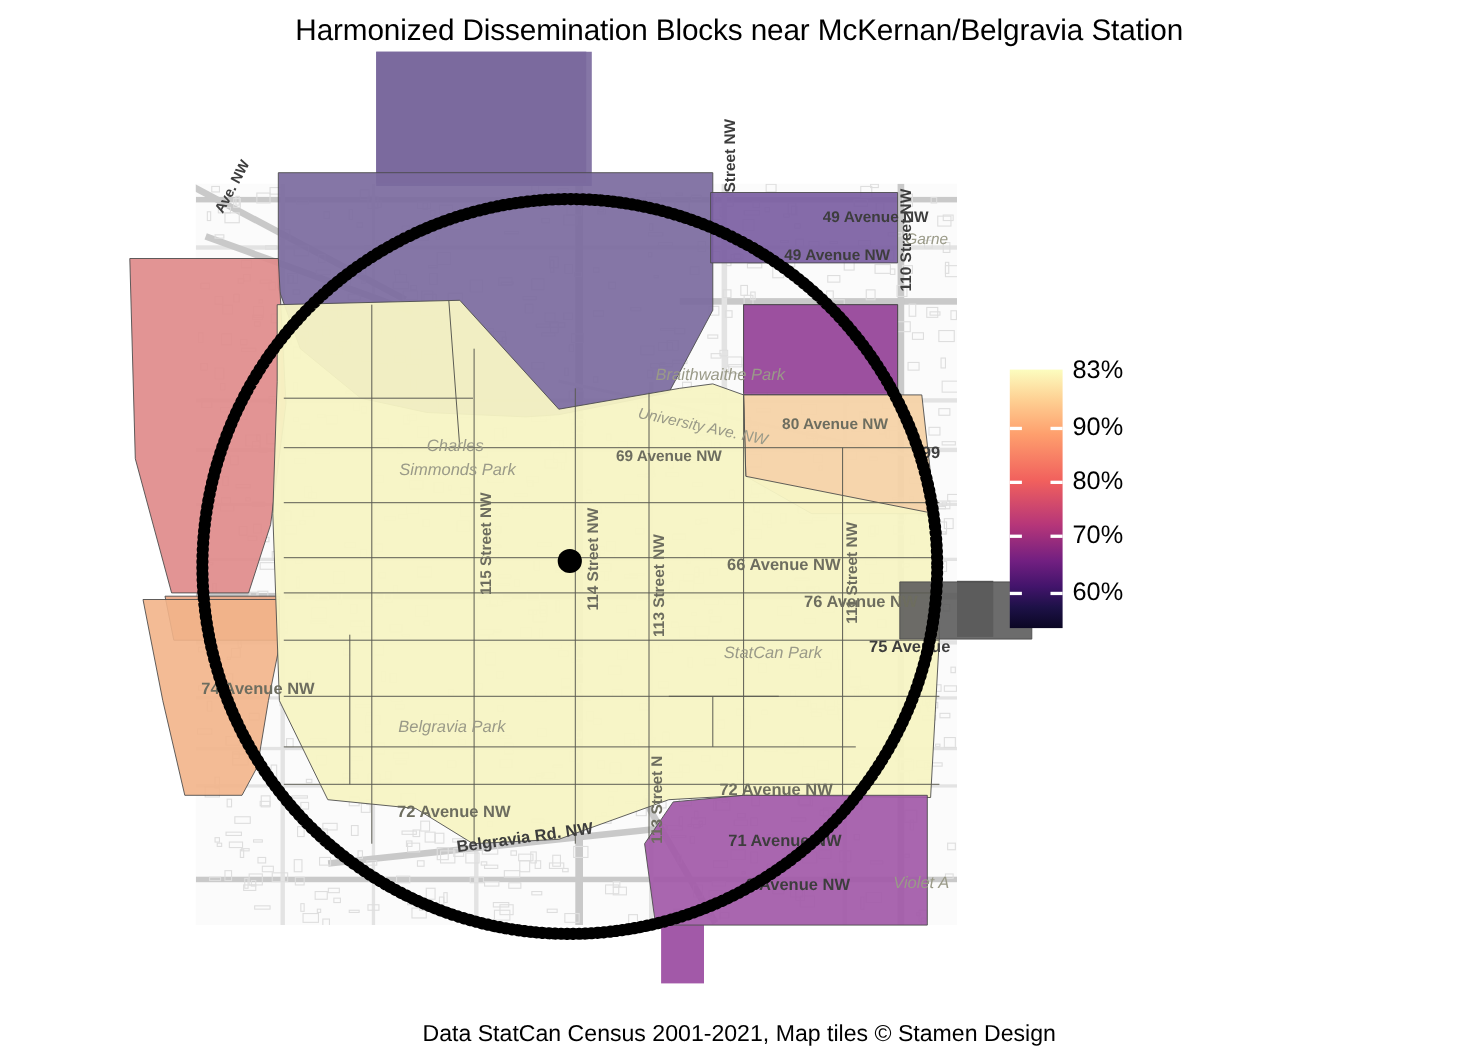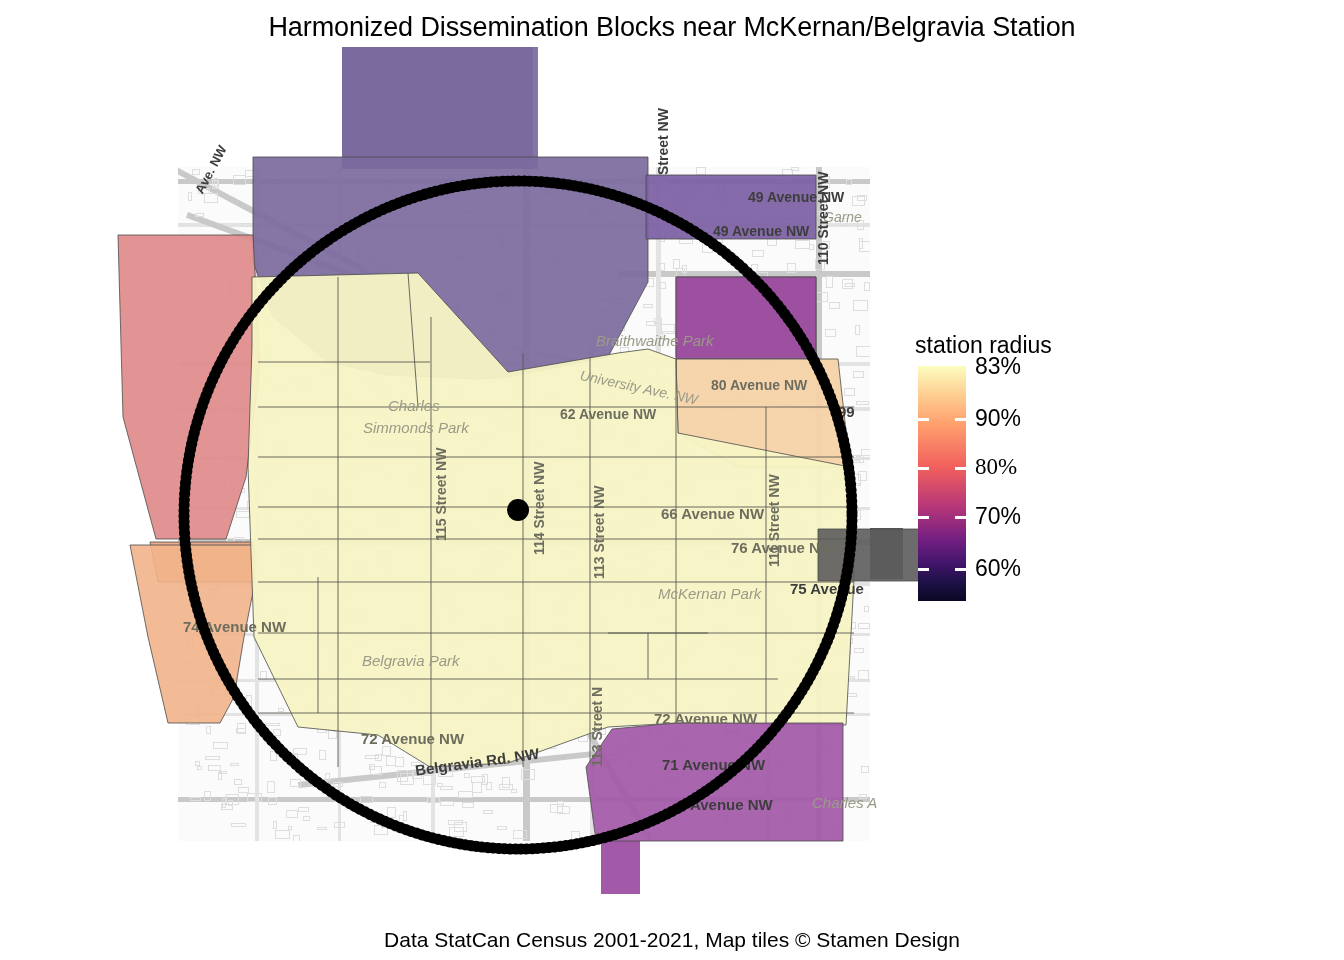--- a/index.html
+++ b/index.html
@@ -1152,64 +1152,63 @@
     <div id="map-labels">
         <div class="maplabel dark" style="left: 14px; top: 22px; font-size: 13px; transform: rotate(-62deg); transform-origin: left top;">Ave. NW</div>
         <div class="maplabel dark" style="left: 570px; top: 22px; font-size: 14px;">49 Avenue NW</div>
         <div class="maplabel park" style="left: 645px; top: 42px; font-size: 14px;">Garne</div>
         <div class="maplabel dark" style="left: 535px; top: 56px; font-size: 14px;">49 Avenue NW</div>
         <div class="maplabel dark" style="left: 477px; top: 8px; font-size: 14px; transform: rotate(-90deg); transform-origin: left top;">Street NW</div>
         <div class="maplabel dark" style="left: 637px; top: 98px; font-size: 14px; transform: rotate(-90deg); transform-origin: left top;">110 Street NW</div>
         <div class="maplabel park" style="left: 418px; top: 165px; font-size: 15px;">Braithwaithe Park</div>
         <div class="maplabel" style="left: 533px; top: 210px; font-size: 14px;">80 Avenue NW</div>
         <div class="maplabel park" style="left: 404px; top: 200px; font-size: 14px; transform: rotate(12deg); transform-origin: left top;">University Ave. NW</div>
-        <div class="maplabel" style="left: 382px; top: 239px; font-size: 14px;">62 Avenue NW</div>
+        <div class="maplabel" style="left: 382px; top: 239px; font-size: 14px;">69 Avenue NW</div>
         <div class="maplabel dark" style="left: 660px; top: 236px; font-size: 15px;">99</div>
         <div class="maplabel park" style="left: 210px; top: 230px; font-size: 15px;">Charles</div>
         <div class="maplabel park" style="left: 185px; top: 252px; font-size: 15px;">Simmonds Park</div>
         <div class="maplabel" style="left: 483px; top: 338px; font-size: 15px;">66 Avenue NW</div>
         <div class="maplabel" style="left: 553px; top: 372px; font-size: 15px;">76 Avenue NW</div>
         <div class="maplabel dark" style="left: 612px; top: 413px; font-size: 15px;">75 Avenue</div>
-        <div class="maplabel park" style="left: 480px; top: 418px; font-size: 15px;">McKernan Park</div>
+        <div class="maplabel park" style="left: 480px; top: 418px; font-size: 15px;">StatCan Park</div>
         <div class="maplabel" style="left: 255px; top: 374px; font-size: 14px; transform: rotate(-90deg); transform-origin: left top;">115 Street NW</div>
         <div class="maplabel" style="left: 353px; top: 388px; font-size: 14px; transform: rotate(-90deg); transform-origin: left top;">114 Street NW</div>
         <div class="maplabel" style="left: 413px; top: 412px; font-size: 14px; transform: rotate(-90deg); transform-origin: left top;">113 Street NW</div>
         <div class="maplabel" style="left: 588px; top: 400px; font-size: 14px; transform: rotate(-90deg); transform-origin: left top;">111 Street NW</div>
         <div class="maplabel" style="left: 5px; top: 451px; font-size: 15px;">74 Avenue NW</div>
         <div class="maplabel park" style="left: 184px; top: 485px; font-size: 15px;">Belgravia Park</div>
         <div class="maplabel" style="left: 183px; top: 563px; font-size: 15px;">72 Avenue NW</div>
         <div class="maplabel" style="left: 476px; top: 543px; font-size: 15px;">72 Avenue NW</div>
         <div class="maplabel dark" style="left: 484px; top: 589px; font-size: 15px;">71 Avenue NW</div>
         <div class="maplabel dark" style="left: 236px; top: 595px; font-size: 15px; transform: rotate(-8deg); transform-origin: left top;">Belgravia Rd. NW</div>
         <div class="maplabel" style="left: 411px; top: 600px; font-size: 14px; transform: rotate(-90deg); transform-origin: left top;">113 Street N</div>
         <div class="maplabel dark" style="left: 500px; top: 629px; font-size: 15px;">0 Avenue NW</div>
-        <div class="maplabel park" style="left: 634px; top: 627px; font-size: 15px;">Charles A</div>
+        <div class="maplabel park" style="left: 634px; top: 627px; font-size: 15px;">Violet A</div>
       </div>
 
     <svg id="circle-svg" viewBox="0 0 692 674" preserveAspectRatio="none">
       <circle cx="340" cy="348" r="334" fill="none" stroke="#000000" stroke-width="11" stroke-dasharray="1 4.6" stroke-linecap="round"></circle>
     </svg>
 
     <div id="station-dot" style="left:329px; top:332px;"></div>
   </div>
 
   <div id="legend">
     <div id="legend-title">
-      <div>station radius</div>
     </div>
     <div id="legend-body">
       <div id="legend-bar"></div>
       <div id="legend-ticks">
           <div class="legend-label" style="top: 0px;">83%</div>
           <div class="legend-tick left" style="top: 51.7px;"></div>
           <div class="legend-tick right" style="top: 51.7px;"></div>
           <div class="legend-label" style="top: 51.7px;">90%</div>
           <div class="legend-tick left" style="top: 101.05px;"></div>
           <div class="legend-tick right" style="top: 101.05px;"></div>
-          <div class="legend-label" style="top: 101.05px; font-family: Liberation Serif, serif;">80%</div>
+          <div class="legend-label" style="top: 101.05px;">80%</div>
           <div class="legend-tick left" style="top: 150.4px;"></div>
           <div class="legend-tick right" style="top: 150.4px;"></div>
           <div class="legend-label" style="top: 150.4px;">70%</div>
           <div class="legend-tick left" style="top: 202.1px;"></div>
           <div class="legend-tick right" style="top: 202.1px;"></div>
           <div class="legend-label" style="top: 202.1px;">60%</div>
         </div>
     </div>
   </div>
 

